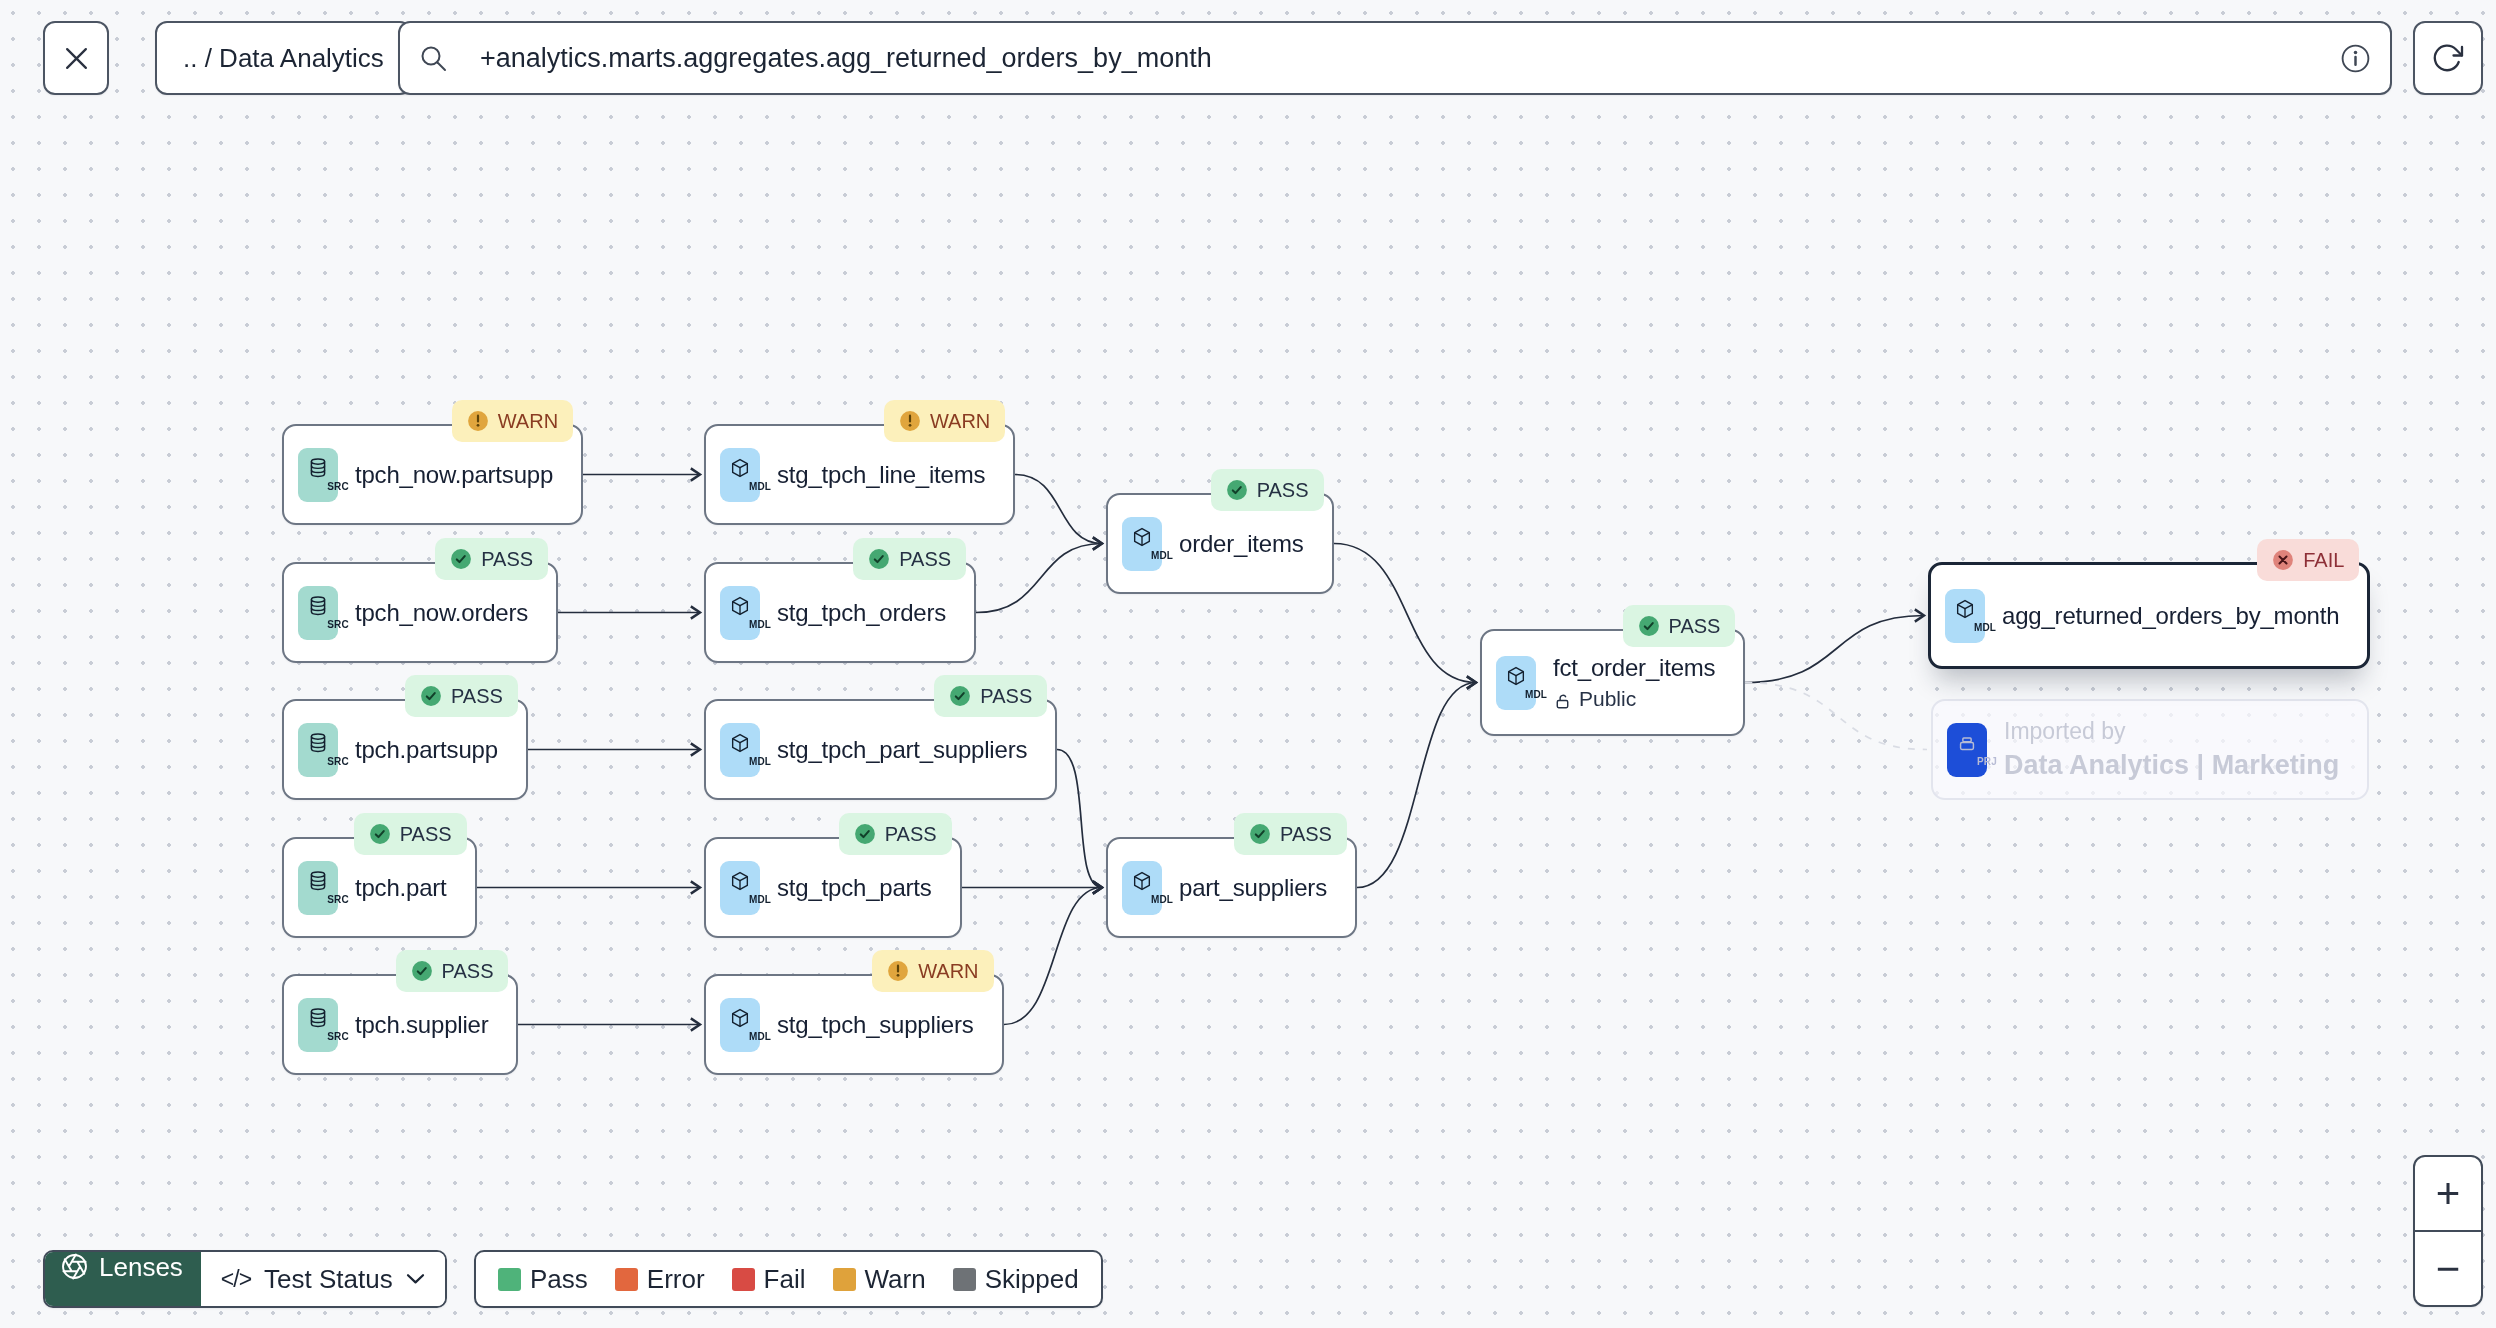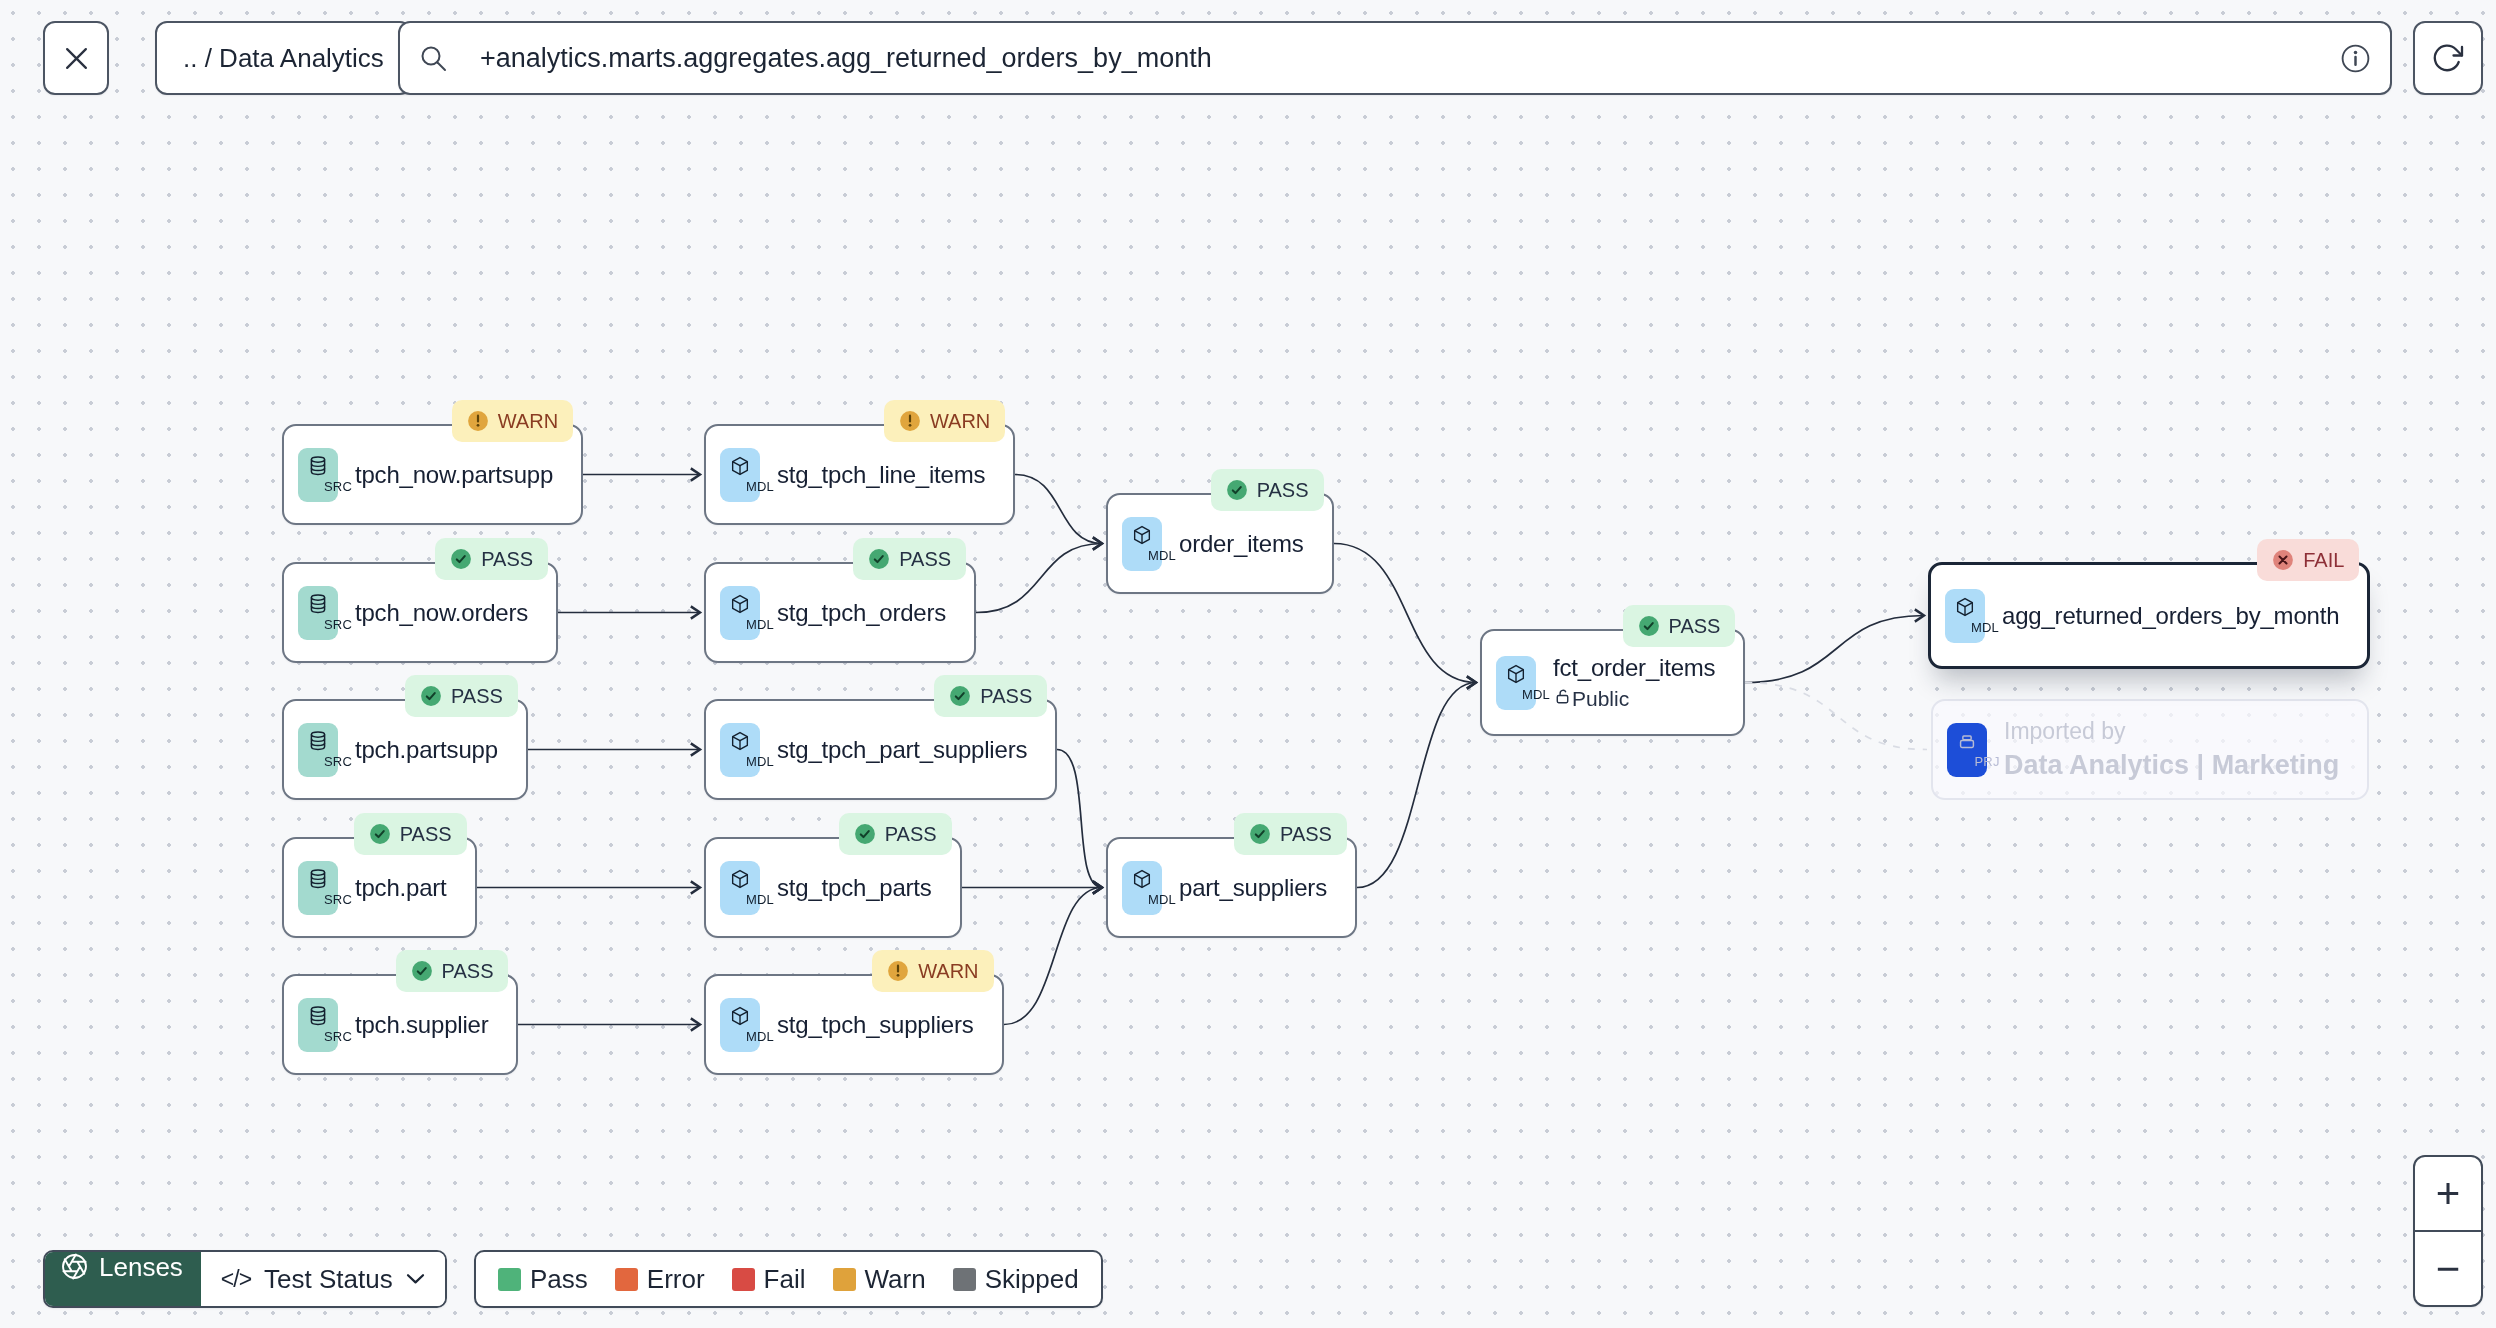--- a/index.html
+++ b/index.html
@@ -66,27 +66,27 @@
 
   .tile {
     width:40px; height:54px; border-radius:9px; flex:none;
     display:flex; flex-direction:column; align-items:center; justify-content:center;
     gap:2px;
   }
   .tile.src { background:#a3dacf; }
   .tile.mdl { background:#aedcf8; }
   .tile.prj { background:#1d4ed8; color:#b7bbd4; }
   .tile svg { width:22px; height:22px; display:block; }
-  .tile-t { font-size:13px; font-weight:normal; letter-spacing:.2px; color:#13202f;margin-left:40px; }
+  .tile-t { font-size:10px; font-weight:bold; letter-spacing:.2px; color:#13202f;margin-left:40px; }
   .tile.prj .tile-t { color:#b7bbd4; }
 
   .nlabel { margin-left:17px; font-size:24px; letter-spacing:-0.2px; color:#172033; }
   .nbody { margin-left:17px; display:flex; flex-direction:column; justify-content:center; gap:5px; }
   .nbody .nlabel { margin-left:0; }
-  .nsub { display:flex; align-items:flex-start; gap:0; font-size:21px; color:#273246; }
+  .nsub { display:flex; align-items:flex-end; gap:7px; font-size:21px; color:#273246; }
   .nsub svg { width:19px; height:19px; }
 
   .ghost .g1 { font-size:23px; color:#c7cad7; }
   .ghost .g2 { font-size:27px; color:#c7cad7;font-weight:bold; }
 
   .badge {
     position:absolute; top:-26px; right:8px; height:42px; z-index:3;
     display:flex; align-items:center; gap:9px; padding:0 15px;
     border-radius:10px; font-size:20px; color:#253043;
   }

